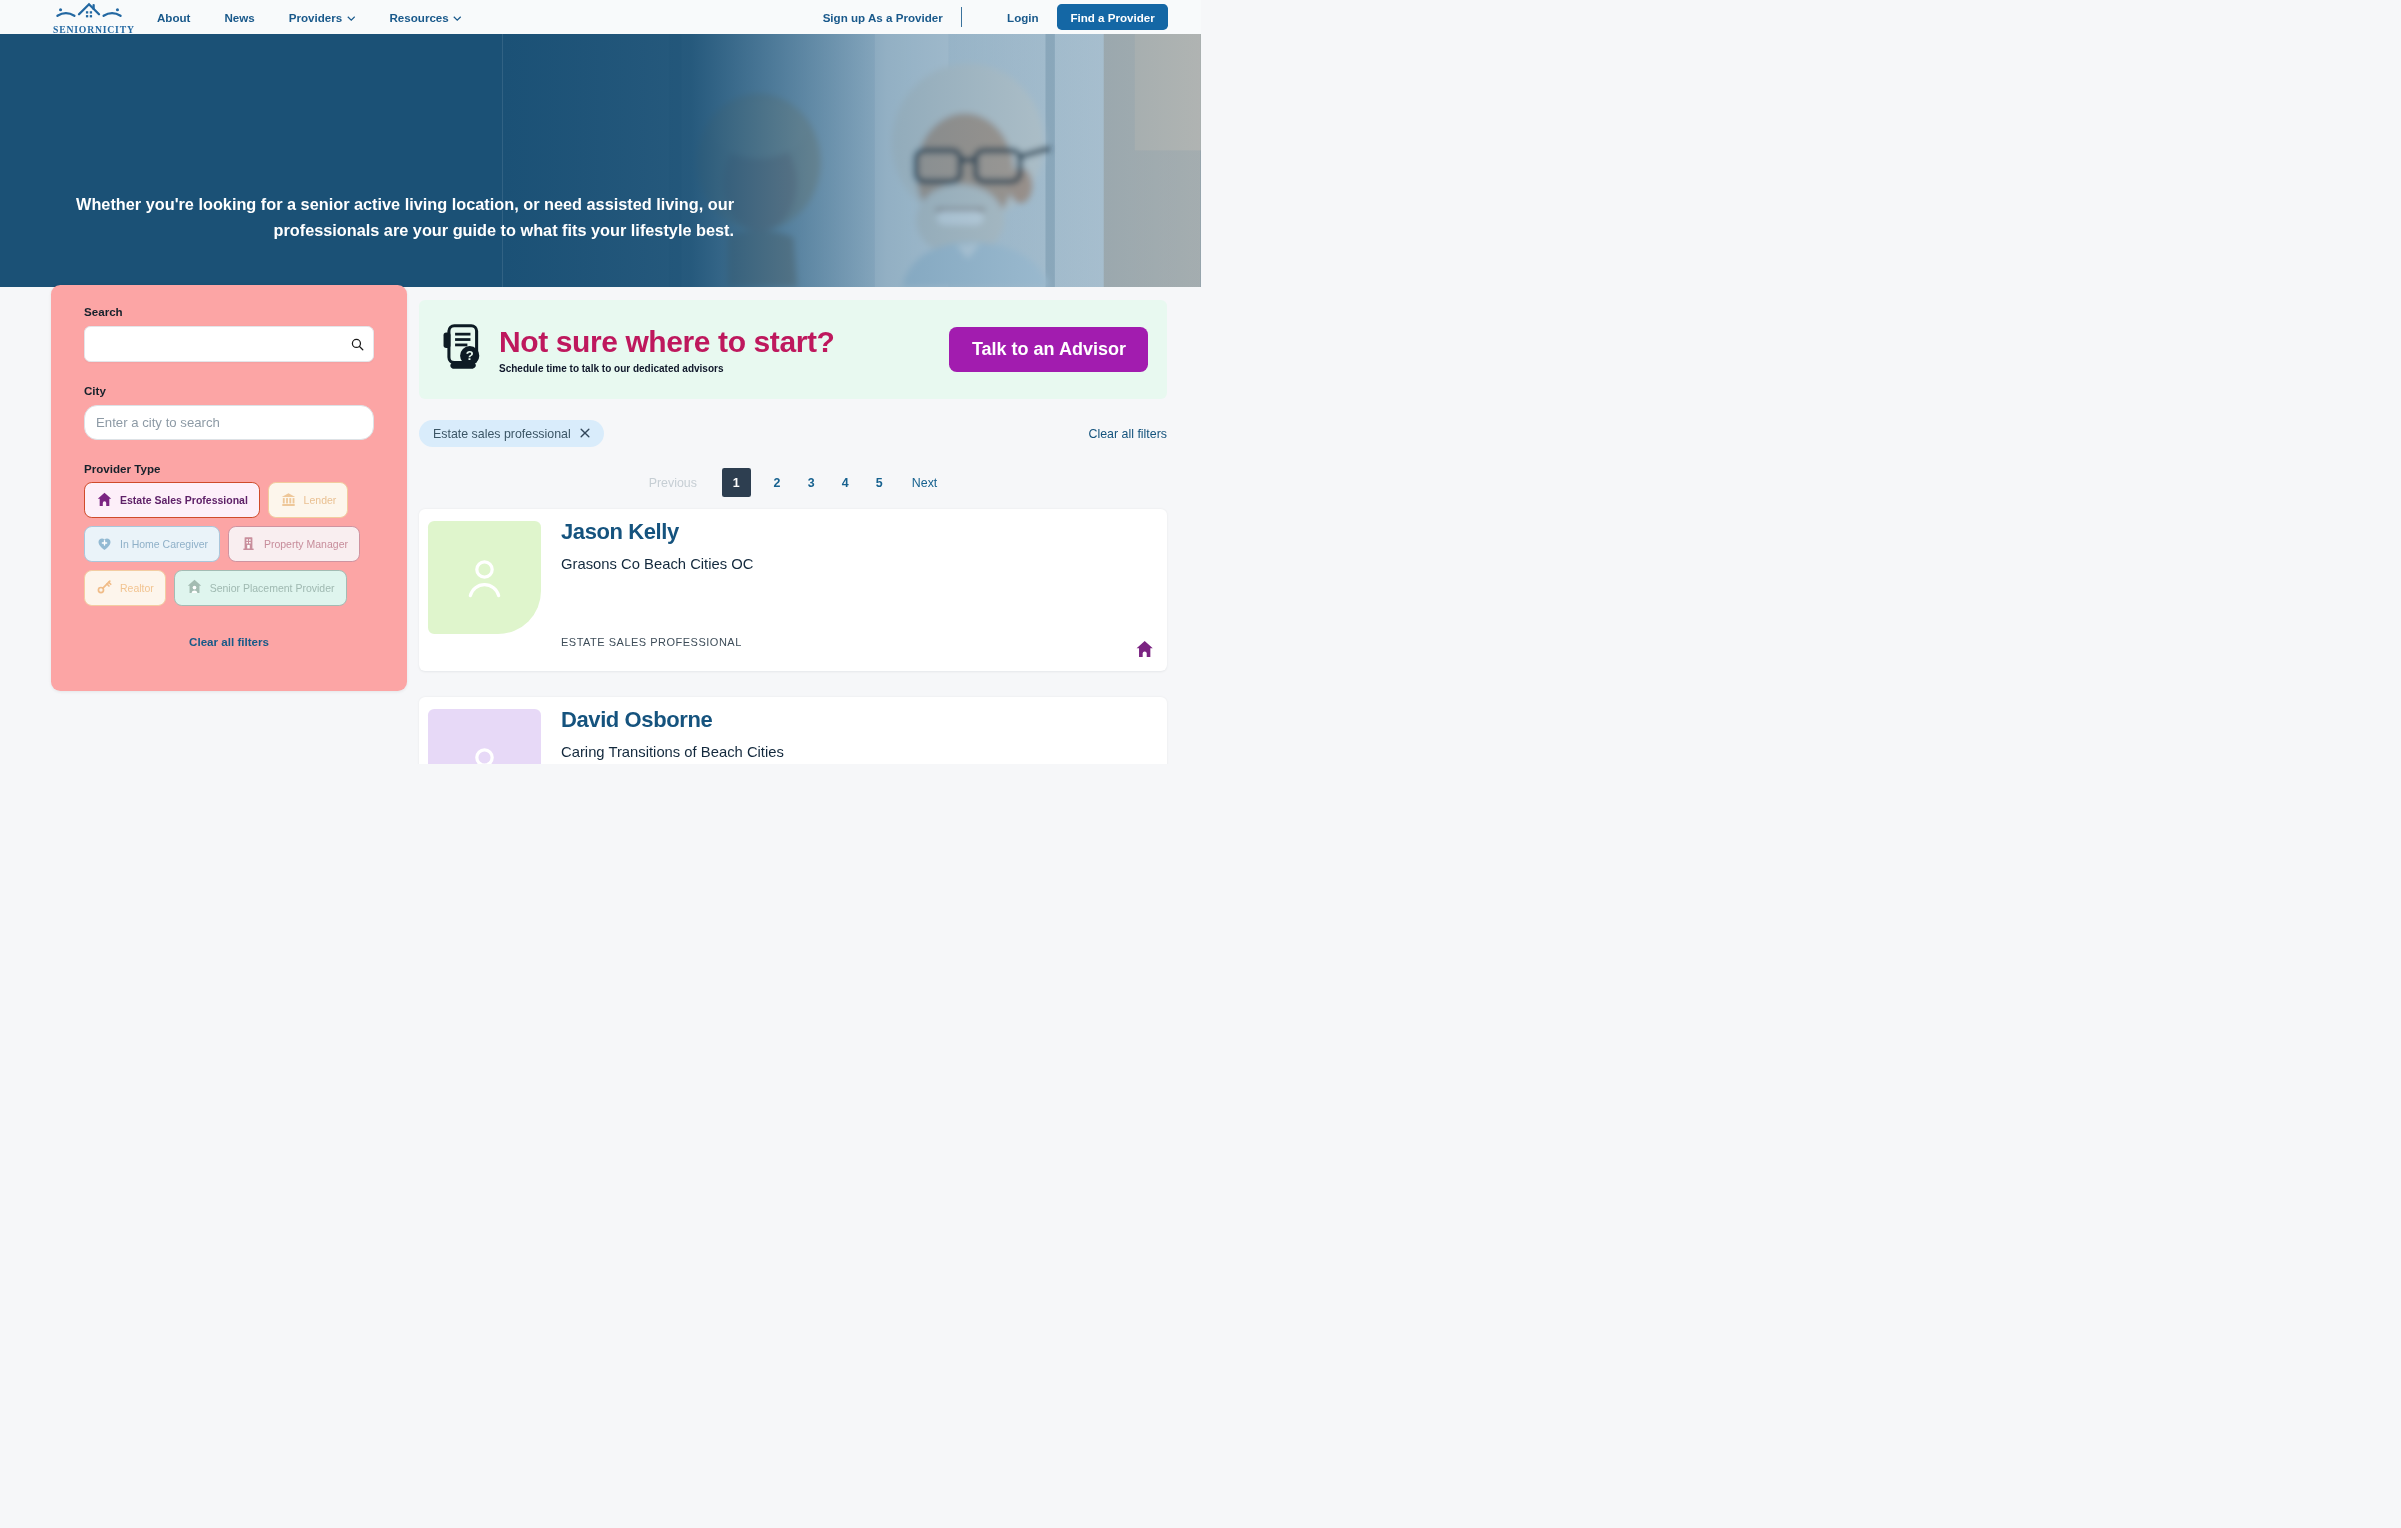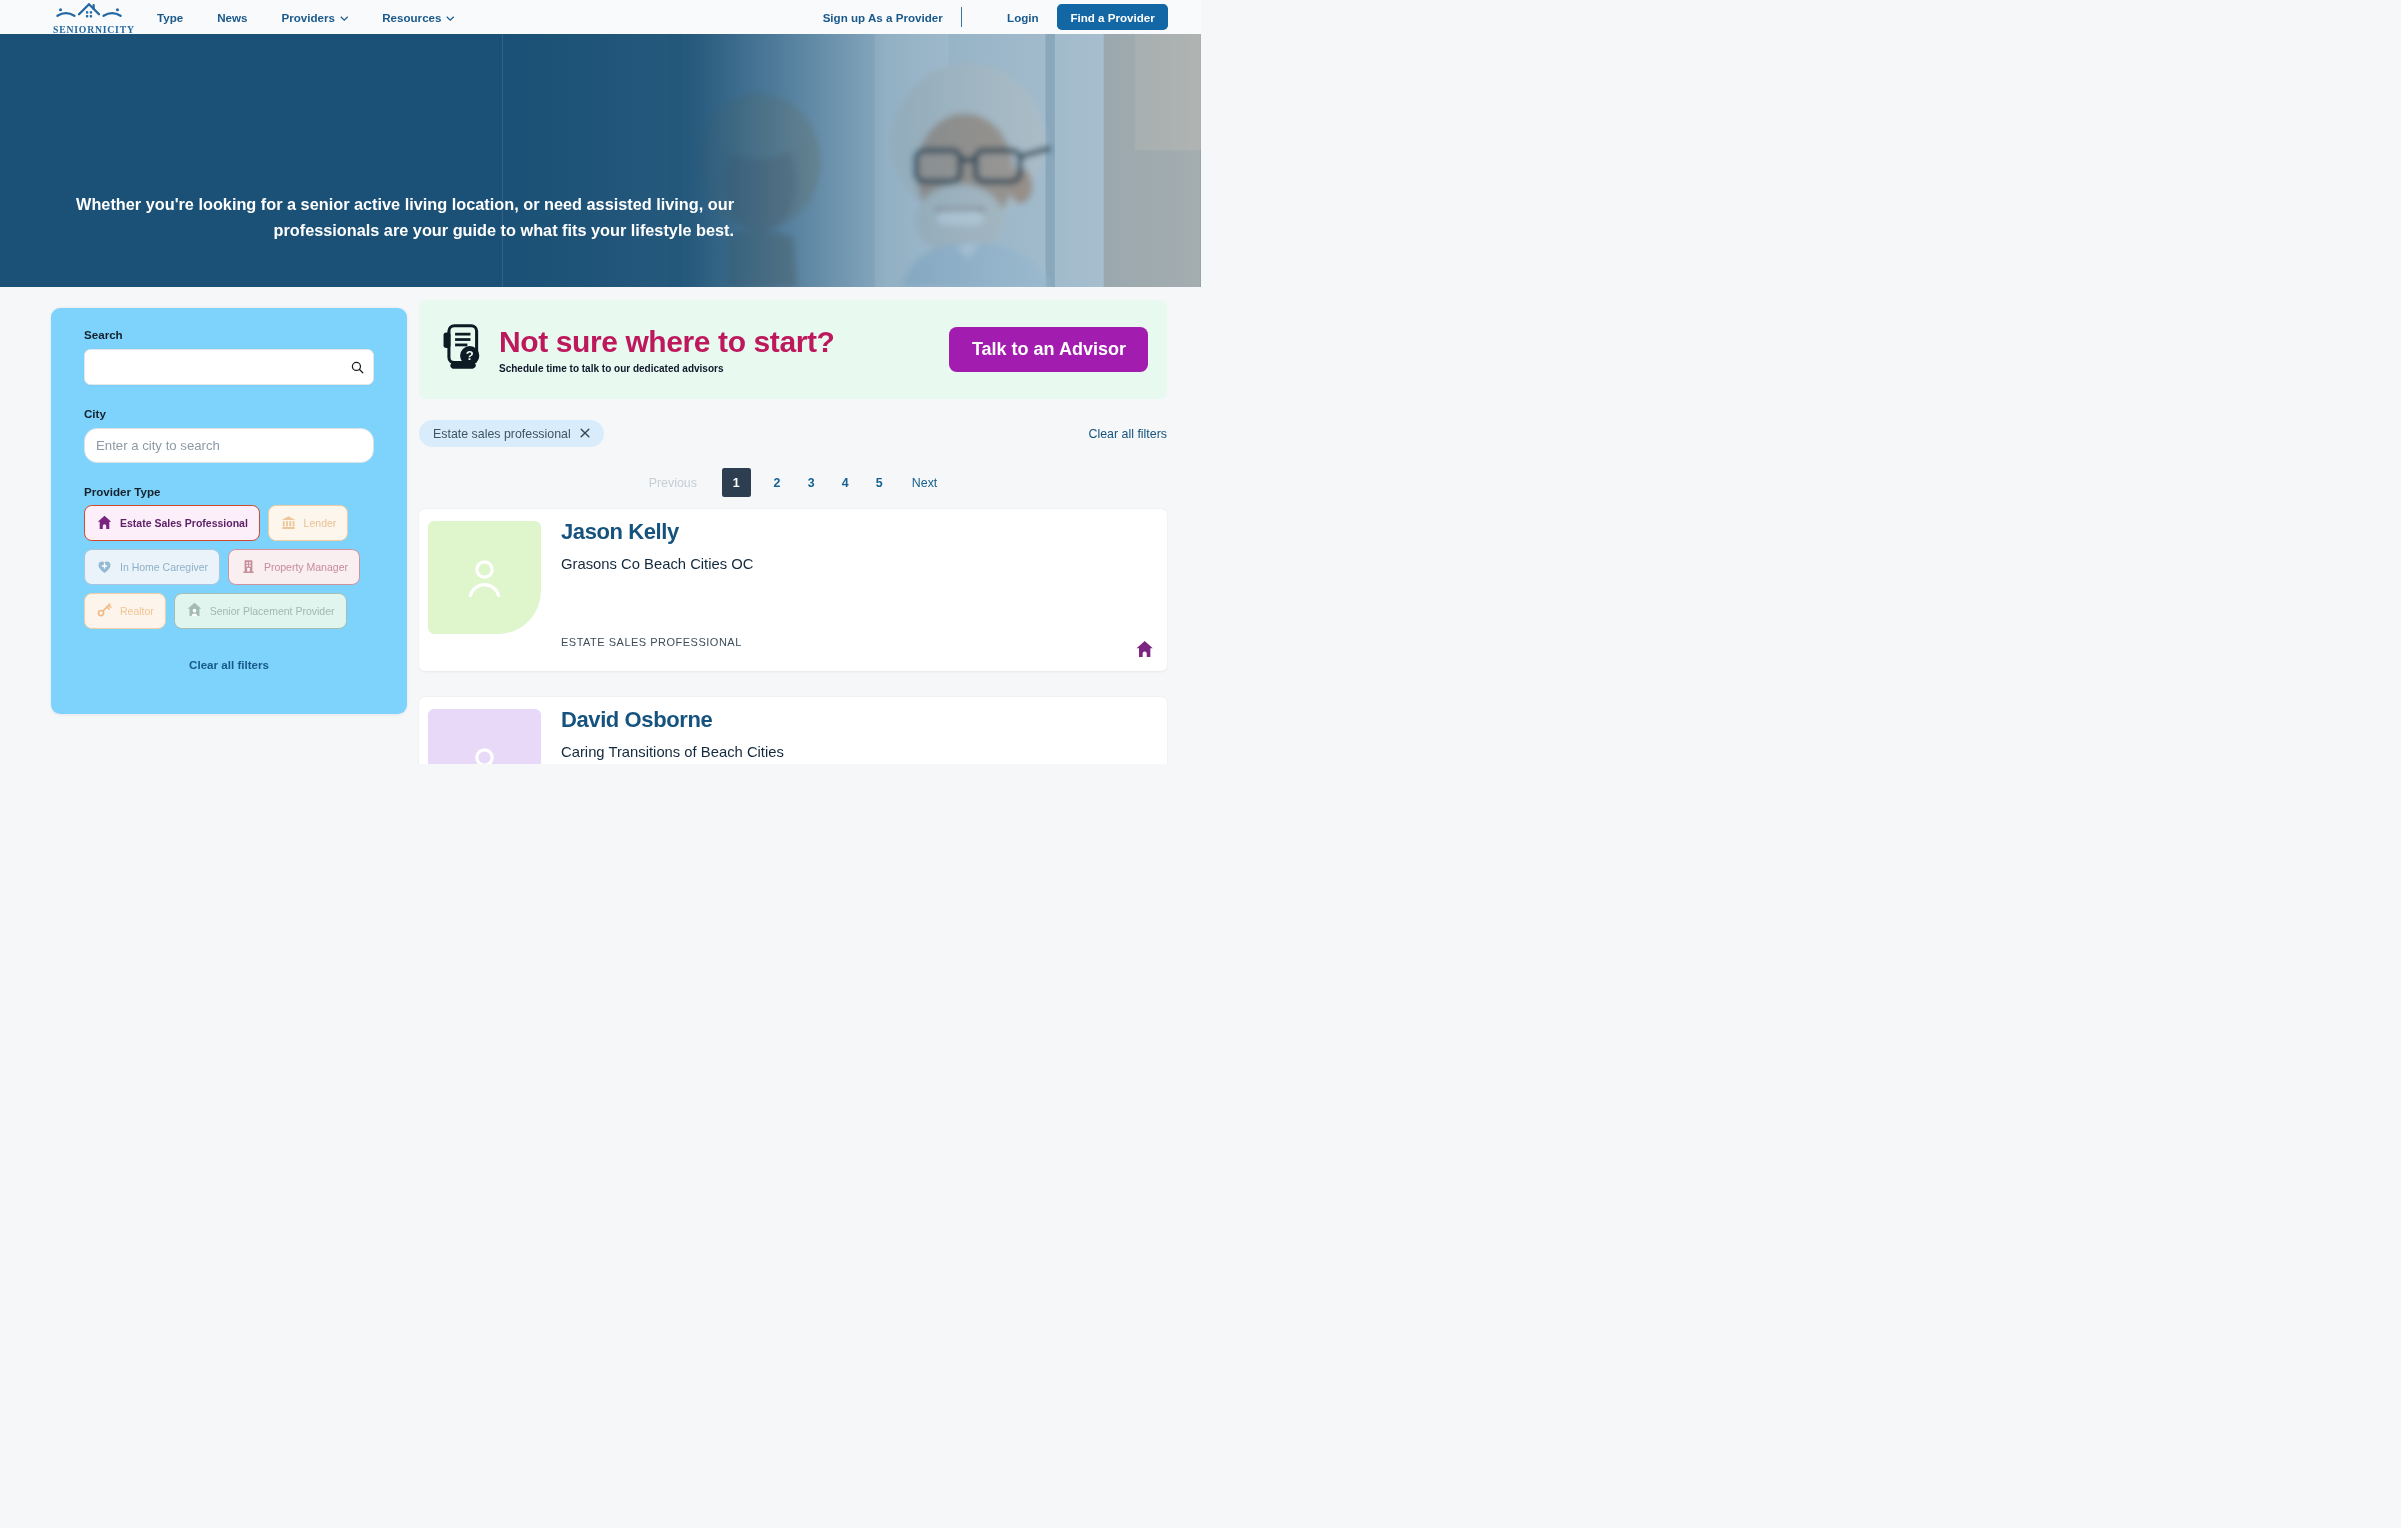--- a/index.html
+++ b/index.html
@@ -31,22 +31,22 @@
     position:absolute; left:51px; top:107px; color:#fff; font-size:36px;
     font-weight:800; letter-spacing:-0.8px; z-index:5;
   }
   .hero-sub {
     position:absolute; left:51px; top:158px; width:683px; color:#fff;
     font-size:16.3px; font-weight:700; line-height:1.57; z-index:5;text-align:right;
   }
 
   
   .sidebar {
-    position:absolute; left:51px; top:308px; width:356px; height:406px;
-    background:#7dd3fc; border-radius:9.3px; box-shadow:0 0.8px 3.1px rgba(16,24,40,.08);
+    position:absolute; left:51px; top:285px; width:356px; height:406px;
+    background:#fca5a5; border-radius:9.3px; box-shadow:0 0.8px 3.1px rgba(16,24,40,.08);
     padding:20px 33px; z-index:10;
   }
   .field-label { font-size:11.6px; font-weight:600; color:#15212b; margin-bottom:7.8px; }
   .search-box {
     position:relative; height:36px; border:0.8px solid #e3e6ea; border-radius:6.2px;
     background:#fff; margin-bottom:22px; box-shadow:0 0.8px 1.6px rgba(16,24,40,.04);
   }
   .search-box input { width:100%; height:100%; border:none; outline:none; background:transparent; padding:0 31px 0 9.3px; font-size:11.6px; font-family:"Liberation Sans", sans-serif; }
   .search-box .mag { position:absolute; right:9.3px; top:11px; }
   .city-input {
@@ -146,21 +146,21 @@
         <rect x="40" y="12" width="3" height="3" fill="#2368a2"></rect>
         <rect x="45" y="12" width="3" height="3" fill="#2368a2"></rect>
         <rect x="40" y="17" width="3" height="3" fill="#2368a2"></rect>
         <rect x="45" y="17" width="3" height="3" fill="#2368a2"></rect>
       </svg>
     </span>
     <div class="logo-word">SENIORNICITY</div>
   </div>
   <div class="nav">
     <div class="nav-item">
-        <span>Type</span>
+        <span>About</span>
       </div>
     <div class="nav-item">
         <span>News</span>
       </div>
     <div class="nav-item">
       <span>Providers</span>
       <span><svg width="8.5" height="5.4" viewBox="0 0 11 7">
             <polyline points="1,1 5.5,5.5 10,1" fill="none" stroke="#19598b" stroke-width="1.6"></polyline>
           </svg></span>
     </div>

